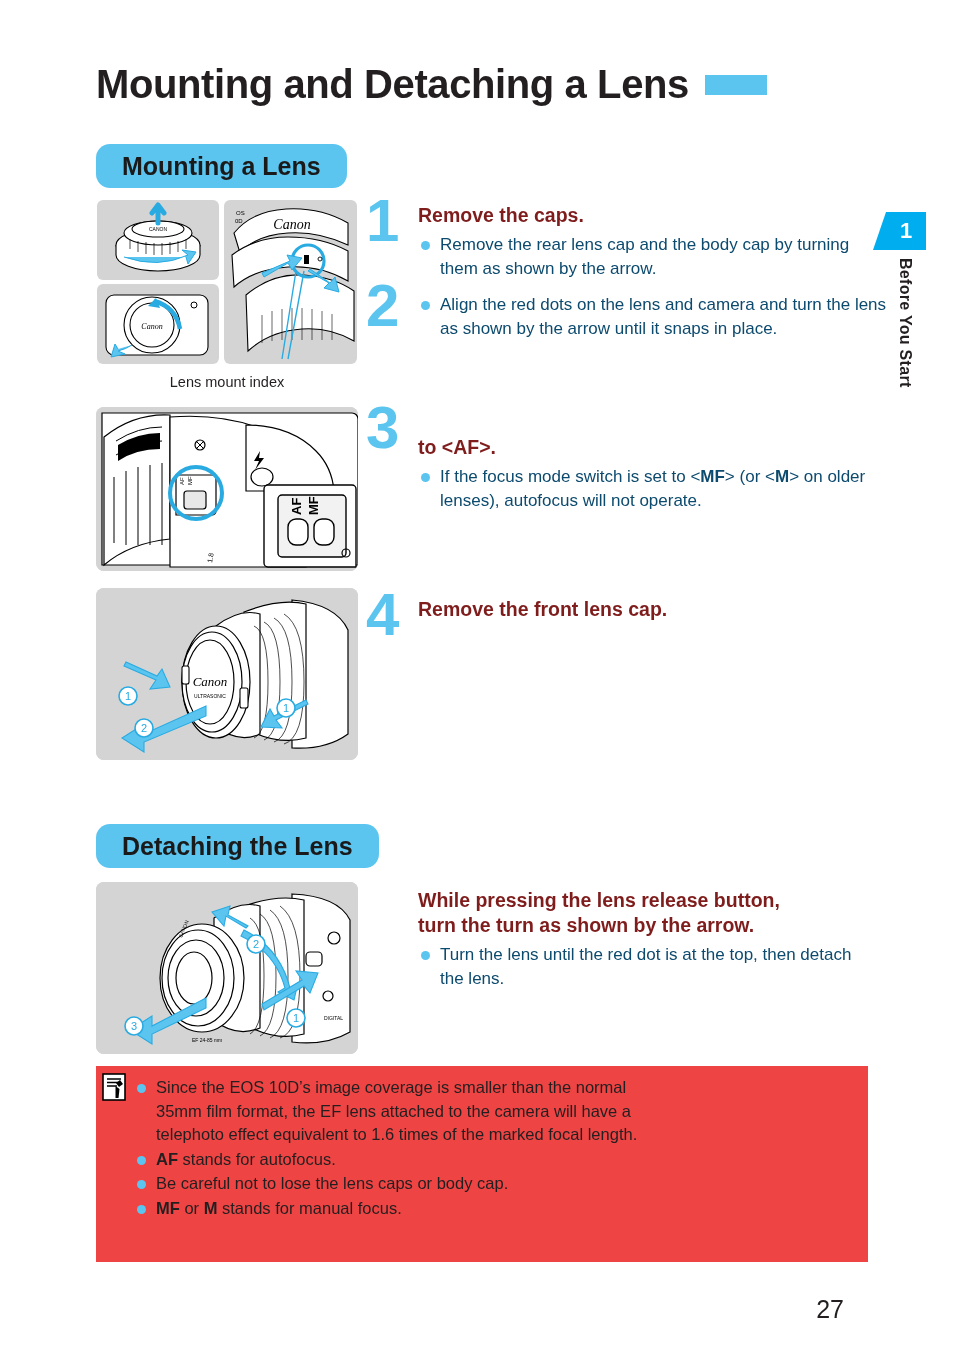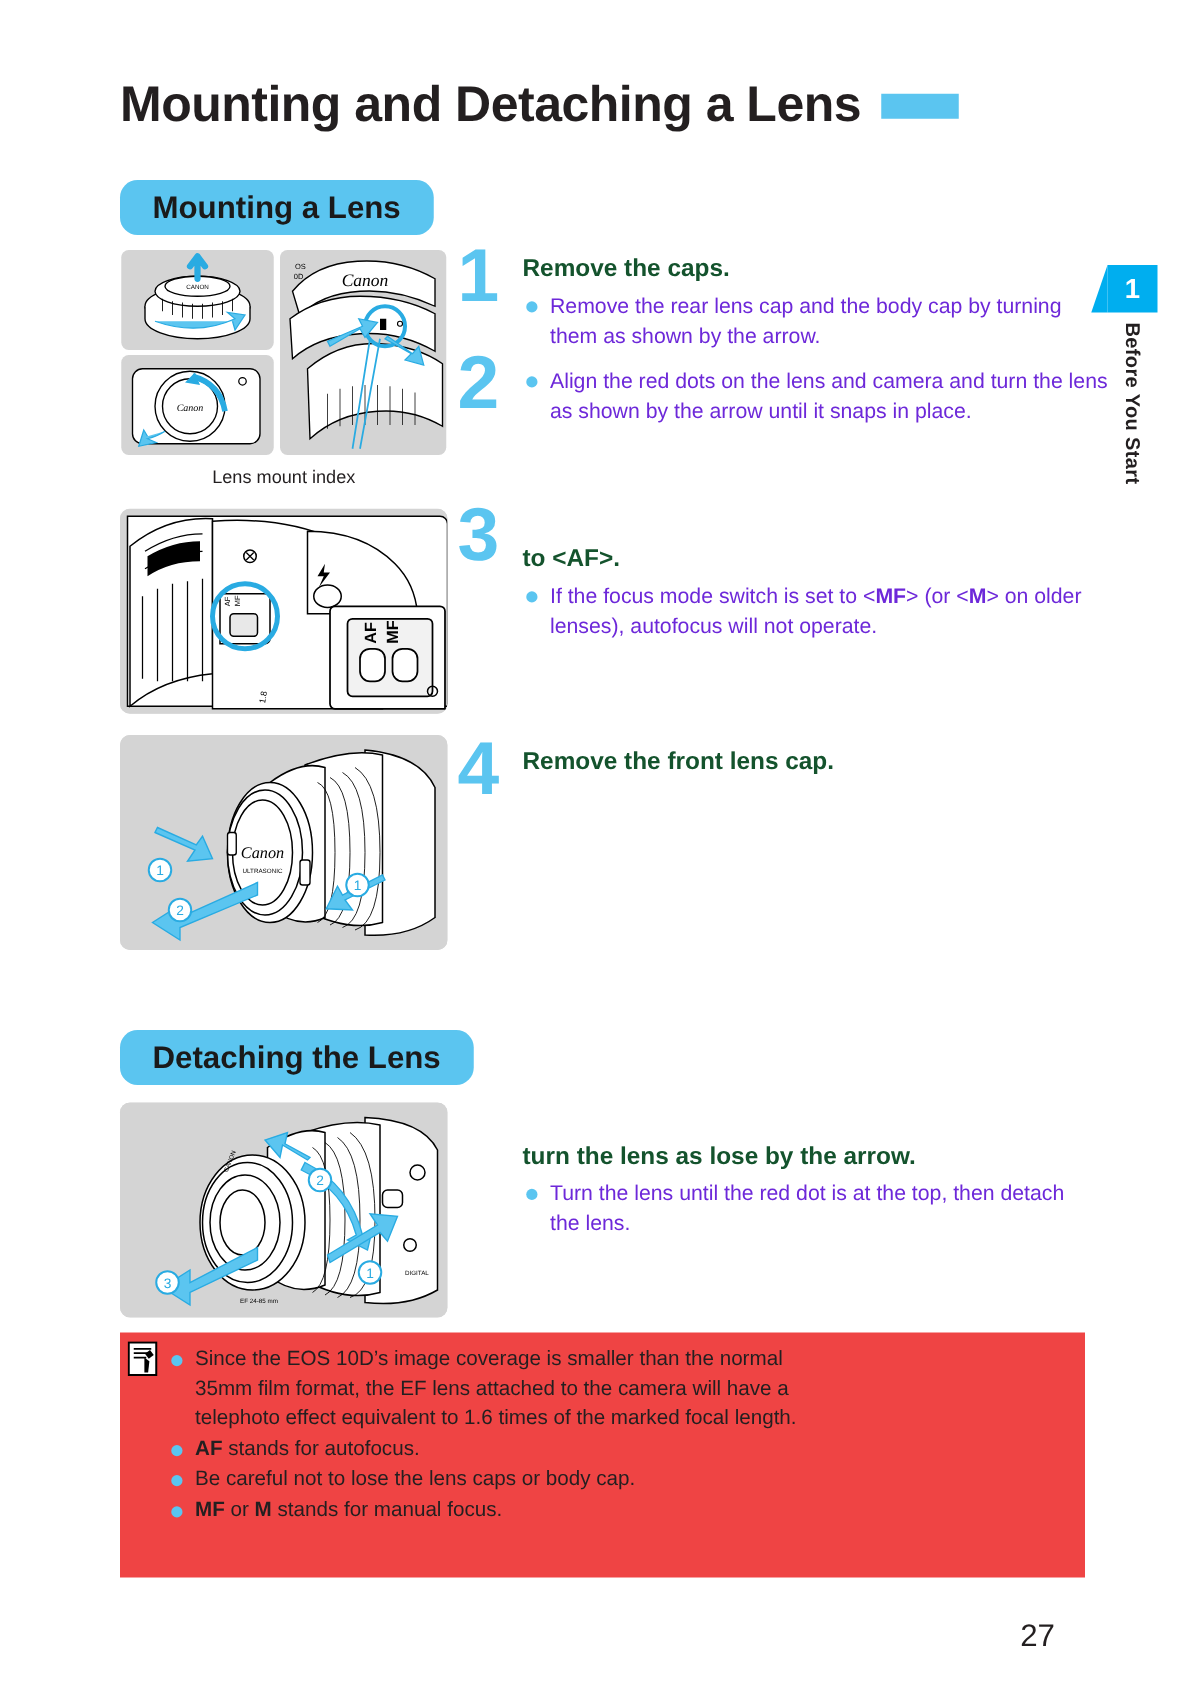--- a/index.html
+++ b/index.html
@@ -99,29 +99,29 @@
     font-size: 60px;
     font-weight: bold;
     color: #5bc5f0;
     line-height: 1;
     font-family: "Liberation Sans", sans-serif;
   }
   .step-head {
     font-size: 19.5px;
     font-weight: bold;
     line-height: 1.28;
-    color: #14532d;
+    color: #7f1d1d;
   }
   .bullets { margin-top: 5px; }
   .bullet {
     position: relative;
     padding-left: 22px;
     font-size: 17px;
     line-height: 1.42;
-    color: #6d28d9;
+    color: #0c4a6e;
     margin-bottom: 2px;
   }
   .bullet::before {
     content: "";
     position: absolute;
     left: 3px;
     top: 8px;
     width: 9px;
     height: 9px;
     border-radius: 50%;
@@ -492,22 +492,22 @@
       <text x="160" y="66" font-size="11" text-anchor="middle" fill="#29abe2" font-family="'Liberation Sans',sans-serif">2</text>
       <circle cx="200" cy="136" r="9" fill="#fff" stroke="#29abe2" stroke-width="1.6"></circle>
       <text x="200" y="140" font-size="11" text-anchor="middle" fill="#29abe2" font-family="'Liberation Sans',sans-serif">1</text>
       <circle cx="38" cy="144" r="9" fill="#fff" stroke="#29abe2" stroke-width="1.6"></circle>
       <text x="38" y="148" font-size="11" text-anchor="middle" fill="#29abe2" font-family="'Liberation Sans',sans-serif">3</text>
     </svg>
   </div>
 
   <div class="step" id="step-detach">
     <div class="step-head">
-      <br>
-      <span>turn the lens as lose by the arrow.</span>
+      <span>While pressing the lens release button,</span><br>
+      <span>turn the turn as shown by the arrow.</span>
     </div>
     <div class="bullets">
       <div class="bullet">Turn the lens until the red dot is at the top, then detach the lens.</div>
     </div>
   </div>
 
   <div class="side-tab">
     <div class="side-tab-corner"></div>
     <div class="side-tab-num">1</div>
   </div>

